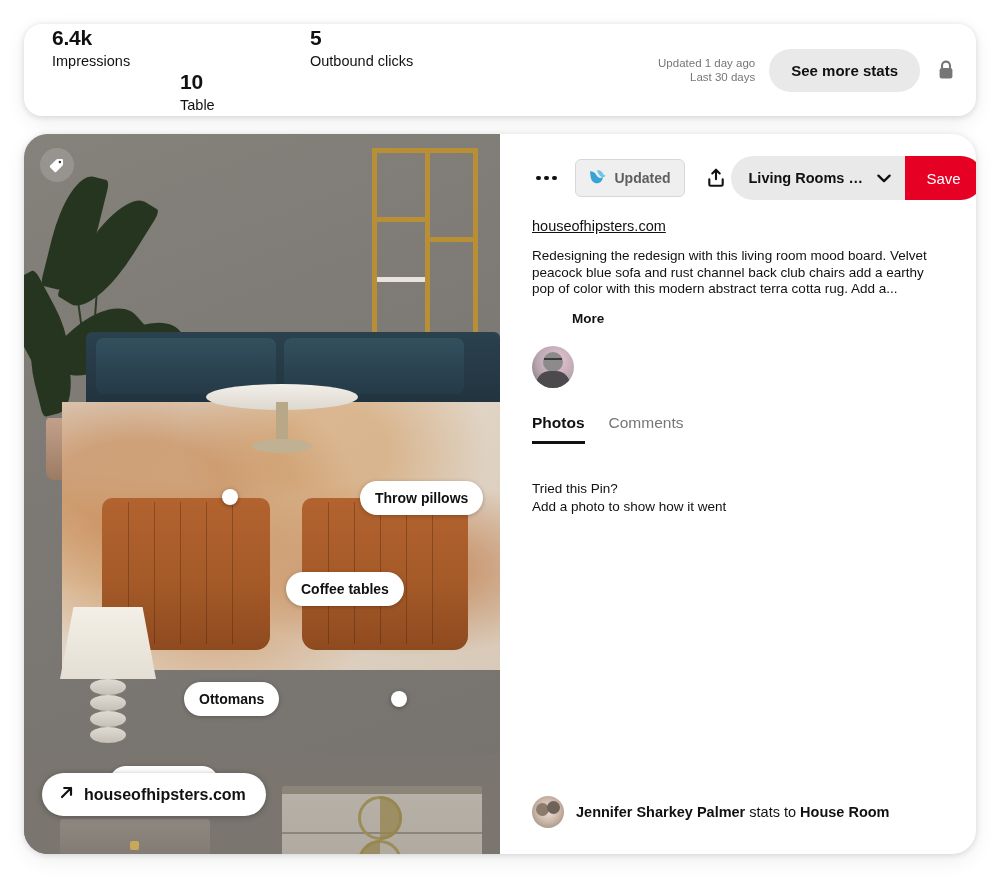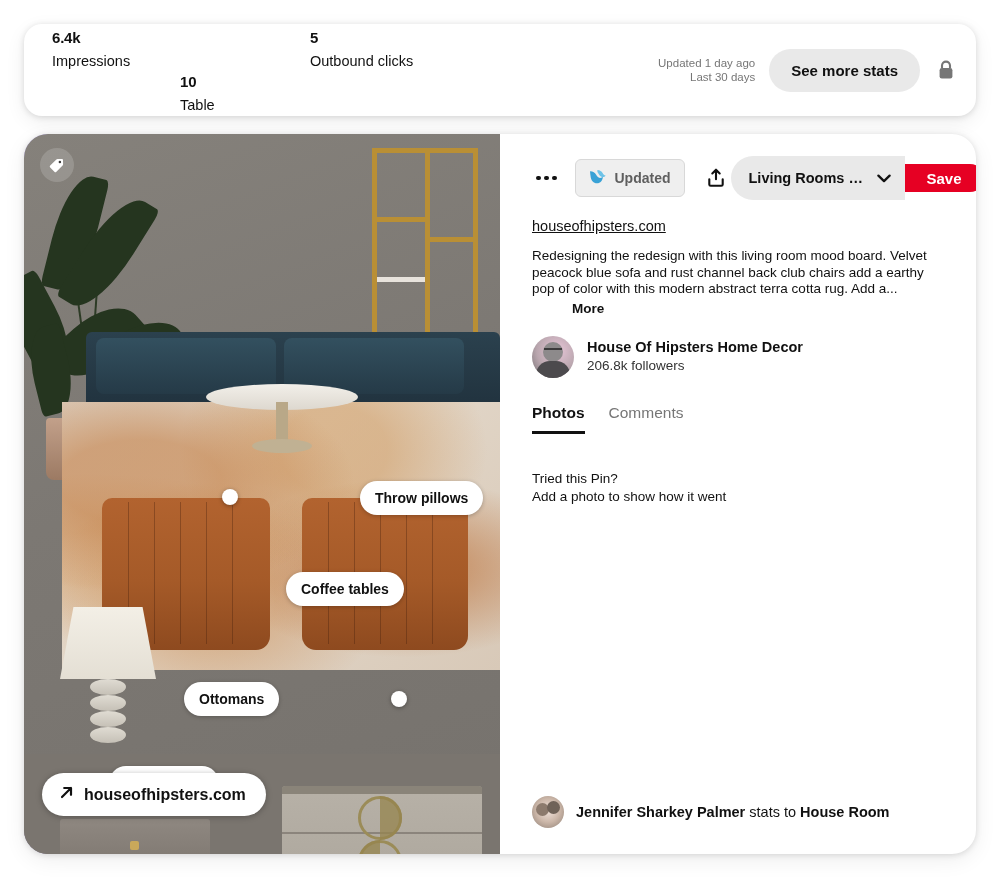--- a/index.html
+++ b/index.html
@@ -20,21 +20,21 @@
     border-radius: 18px;
     box-shadow: 0 1px 6px rgba(0,0,0,0.13), 0 6px 20px rgba(0,0,0,0.07);
     display: flex; align-items: center;
   }
   .stats-metrics { display: flex; align-items: flex-start; padding-left: 28px; }
   .metric { margin-right: 0; }
   .metric:nth-child(1) { width: 128px; }
   .metric:nth-child(2) { width: 130px; margin-top: 44px; }
   .metric:nth-child(3) { width: 190px; }
   .metric-value {
-    font-size: 15px; font-weight: bold; color: #111111;
+    font-size: 21px; font-weight: bold; color: #111111;
     line-height: 25px; letter-spacing: -0.2px;
   }
   .metric-label {
     font-size: 14.5px; color: #111111; line-height: 20px; margin-top: 1px;
   }
   .stats-right {
     margin-left: auto; display: flex; align-items: center;
     padding-right: 22px;
   }
   .updated-block {
@@ -173,36 +173,36 @@
   .save-group { margin-left: auto; display: flex; align-items: center; }
   .board-select {
     display: flex; align-items: center; gap: 12px;
     background: #e9e9e9; border-radius: 24px 0 0 24px;
     height: 44px; padding: 0 14px 0 18px; cursor: pointer;
   }
   .board-name { font-size: 14.5px; font-weight: bold; color: #111; max-width: 116px;
                 overflow:hidden; text-overflow:ellipsis; white-space:nowrap; }
   .save-btn {
     background: #e60023; color: #fff; border: none;
-    border-radius: 0 24px 24px 0; height: 28px; padding: 0 22px;
-    font-family: inherit; font-size: 15px; font-weight: bold; cursor: pointer;
+    border-radius: 0 24px 24px 0; height: 44px; padding: 0 22px;
+    font-family: inherit; font-size: 15px; font-weight: normal; cursor: pointer;
   }
   .source-link {
     margin-top: 20px; font-size: 14.5px; color: #111111;
     text-decoration: underline; cursor: pointer; width: max-content;
   }
   .pin-title {
     margin-top: 18px; font-size: 33px; font-weight: bold; color: #111111;
     line-height: 40px; letter-spacing: -0.4px; max-width: 410px;
   }
   .pin-desc {
     margin-top: 14px; font-size: 13.5px; color: #111111; line-height: 16.5px;
     max-width: 406px;
   }
-  .more-link { margin-top: 3px; font-size: 13.5px; font-weight: bold; color:#111; cursor:pointer;
+  .more-link { margin-top: 13px; font-size: 13.5px; font-weight: bold; color:#111; cursor:pointer;
                width: max-content; padding-left: 40px; }
   .creator-row { margin-top: 20px; display: flex; align-items: center; gap: 13px; }
   .avatar {
     width: 42px; height: 42px; border-radius: 50%; overflow: hidden;
     background: radial-gradient(circle at 60% 35%, #e8c6d8 0%, #b9a6ae 55%, #6d6a6c 100%);
     position: relative; flex: 0 0 42px;
   }
   .avatar .head { position:absolute; left:11px; top:6px; width:20px; height:20px;
                   border-radius:50%; background:#8d8a8b; }
   .avatar .body { position:absolute; left:4px; top:25px; width:34px; height:20px;
@@ -429,24 +429,20 @@
 
       <div class="pin-desc">Redesigning the redesign with this living room mood board. Velvet peacock blue sofa and rust channel back club chairs add a earthy pop of color with this modern abstract terra cotta rug. Add a...</div>
       <div class="more-link">More</div>
 
       <div class="creator-row">
         <div class="avatar">
           <div class="head"></div>
             <div class="glass"></div>
             <div class="body"></div>
         </div>
-        <div>
-          <div class="creator-name">House Of Hipsters Home Decor</div>
-          <div class="creator-followers">206.8k followers</div>
-        </div>
       </div>
 
       <div class="tabs">
         <div class="tab active">Photos</div>
         <div class="tab">Comments</div>
       </div>
 
       <div class="photos-prompt">
         <div class="prompt-text">
           <div>Tried this Pin?</div>

